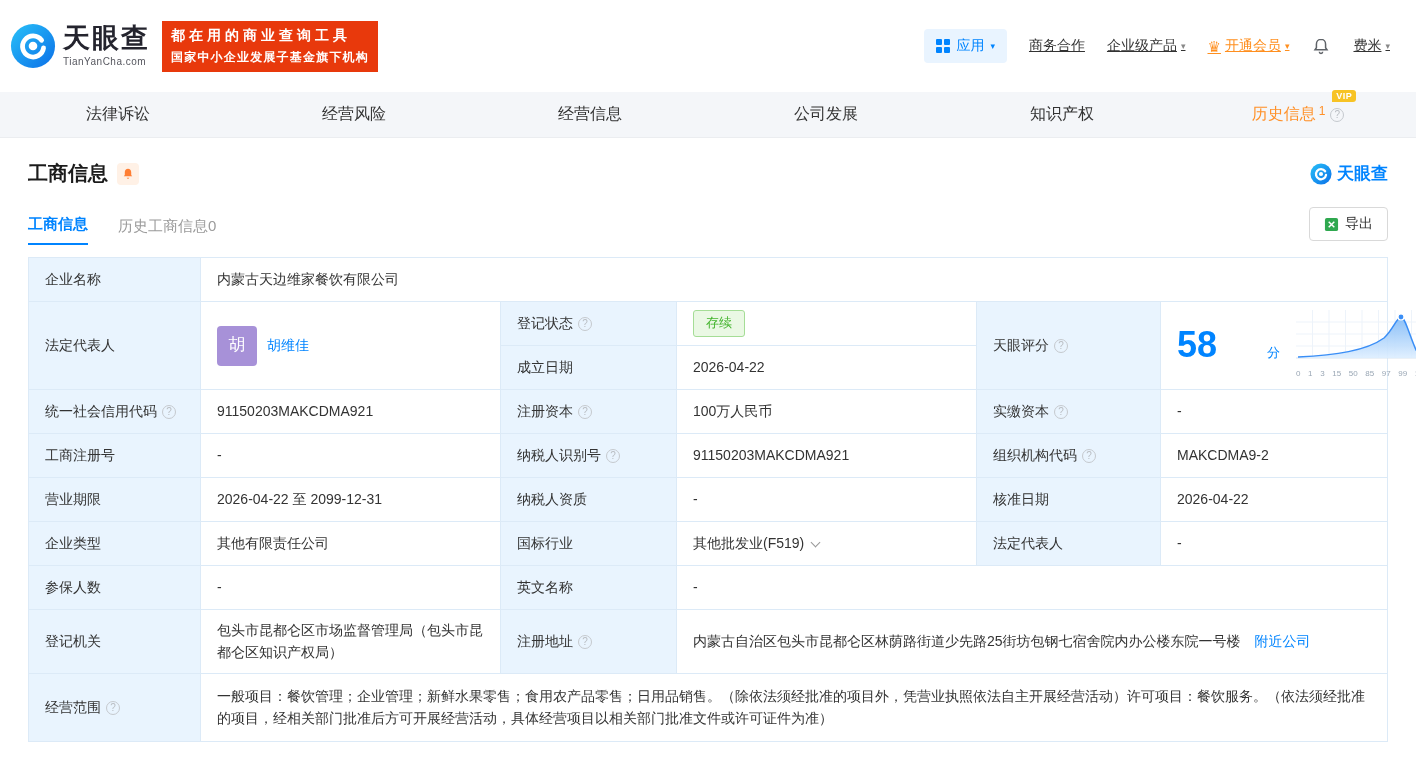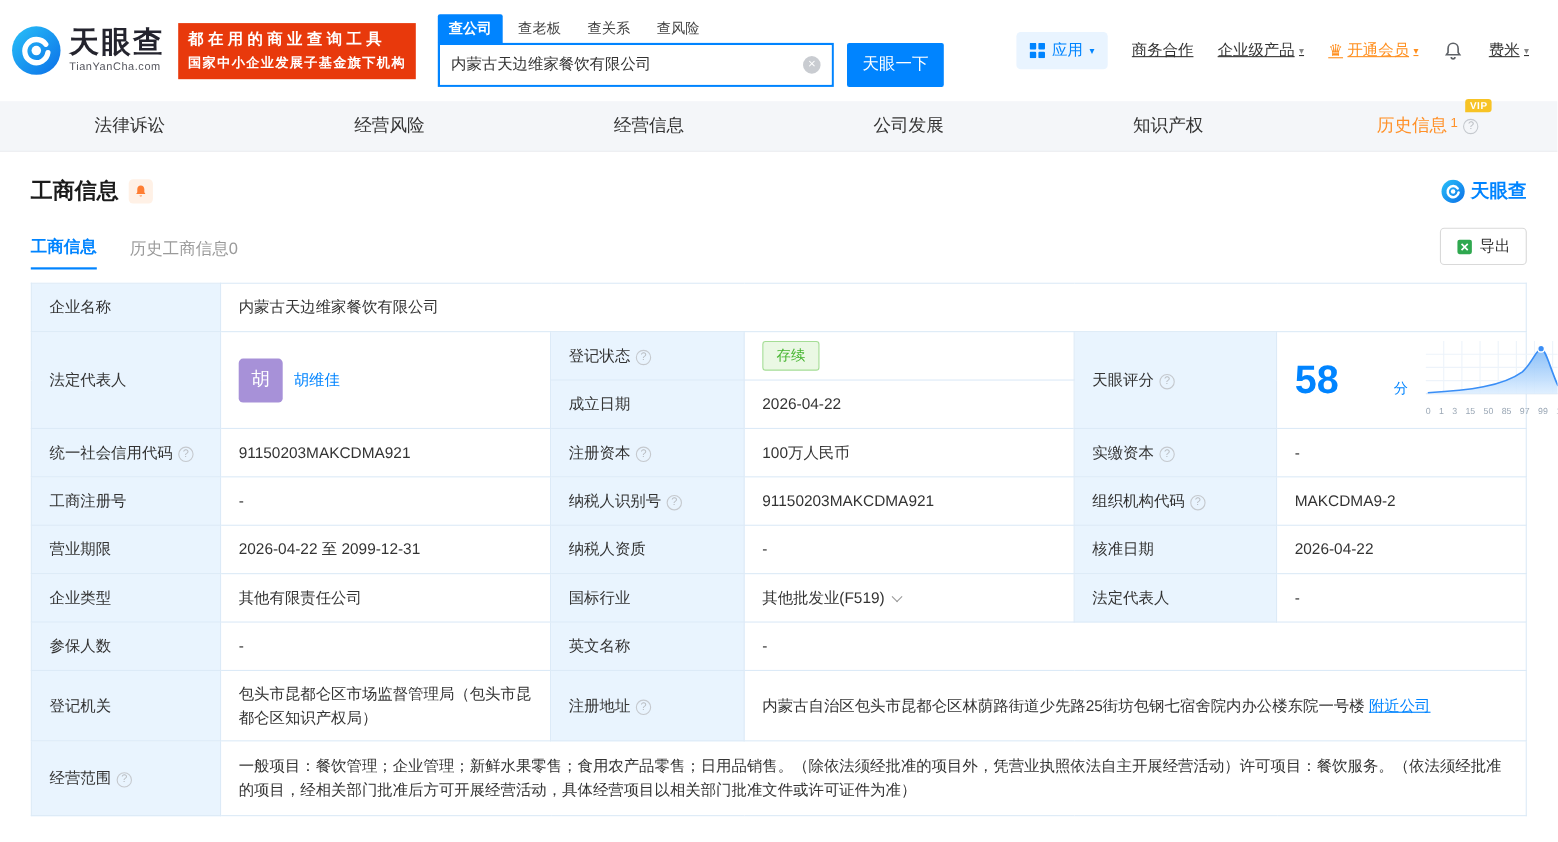--- a/index.html
+++ b/index.html
@@ -69,21 +69,21 @@
   .avatar { width: 40px; height: 40px; border-radius: 4px; background: #a791d8; color: #fff; font-size: 17px; display: inline-flex; align-items: center; justify-content: center; margin-right: 10px; flex-shrink: 0; }
   .link { color: #0084ff; cursor: pointer; text-decoration: none; }
   .badge-green { display: inline-block; background: #eaf8e4; color: #44b42e; border: 1px solid #a5dd96; font-size: 13px; padding: 2px 12px; border-radius: 3px; }
   .score-cell { display: flex; align-items: center; gap: 16px; }
   .score-numwrap { display: flex; align-items: flex-end; gap: 48px; }
   .score-num { font-size: 36px; font-weight: 700; color: #0084ff; line-height: 1; }
   .score-unit { font-size: 13px; color: #0084ff; margin-left: 2px; margin-top: 4px; }
   .chart { width: 132px; }
   .axis { display: flex; justify-content: space-between; font-size: 8px; color: #9aa7b5; margin-top: 1px; }
   .chev { display: inline-block; width: 7px; height: 7px; border-right: 1.5px solid #999; border-bottom: 1.5px solid #999; transform: rotate(45deg); margin-left: 8px; margin-bottom: 2px; cursor: pointer; }
-  .addr-link { white-space: nowrap; text-decoration: underline; }
+  .addr-link { margin-left: 10px; white-space: nowrap; }
 </style>
 </head>
 <body>
 
 <header class="topbar">
   <div class="logo">
     <svg width="46" height="46" viewBox="0 0 48 48">
       <defs>
         <linearGradient id="lg" x1="0" y1="0" x2="1" y2="1">
           <stop offset="0" stop-color="#29c1f8"></stop>
@@ -102,35 +102,20 @@
       <span class="logo-cn">天眼查</span>
       <span class="logo-domain">TianYanCha.com</span>
     </span>
   </div>
 
   <div class="slogan">
     <div class="l1">都在用的商业查询工具</div>
     <div class="l2">国家中小企业发展子基金旗下机构</div>
   </div>
 
-  <div class="search-area">
-    <div class="search-tabs">
-      <span class="search-tab active">查公司</span>
-      <span class="search-tab">查老板</span>
-      <span class="search-tab">查关系</span>
-      <span class="search-tab">查风险</span>
-    </div>
-    <div class="search-row">
-      <div class="input-wrap">
-        <input type="text" value="内蒙古天边维家餐饮有限公司" style="">
-        <span class="clear">×</span>
-      </div>
-      <button class="search-btn">天眼一下</button>
-    </div>
-  </div>
 
   <div class="header-right">
     <div class="apps">
       <svg width="14" height="14" viewBox="0 0 14 14">
         <rect x="0" y="0" width="6" height="6" rx="1" fill="#0084ff"></rect>
         <rect x="8" y="0" width="6" height="6" rx="1" fill="#0084ff"></rect>
         <rect x="0" y="8" width="6" height="6" rx="1" fill="#0084ff"></rect>
         <rect x="8" y="8" width="6" height="6" rx="1" fill="#0084ff"></rect>
       </svg>
       <span>应用</span>

